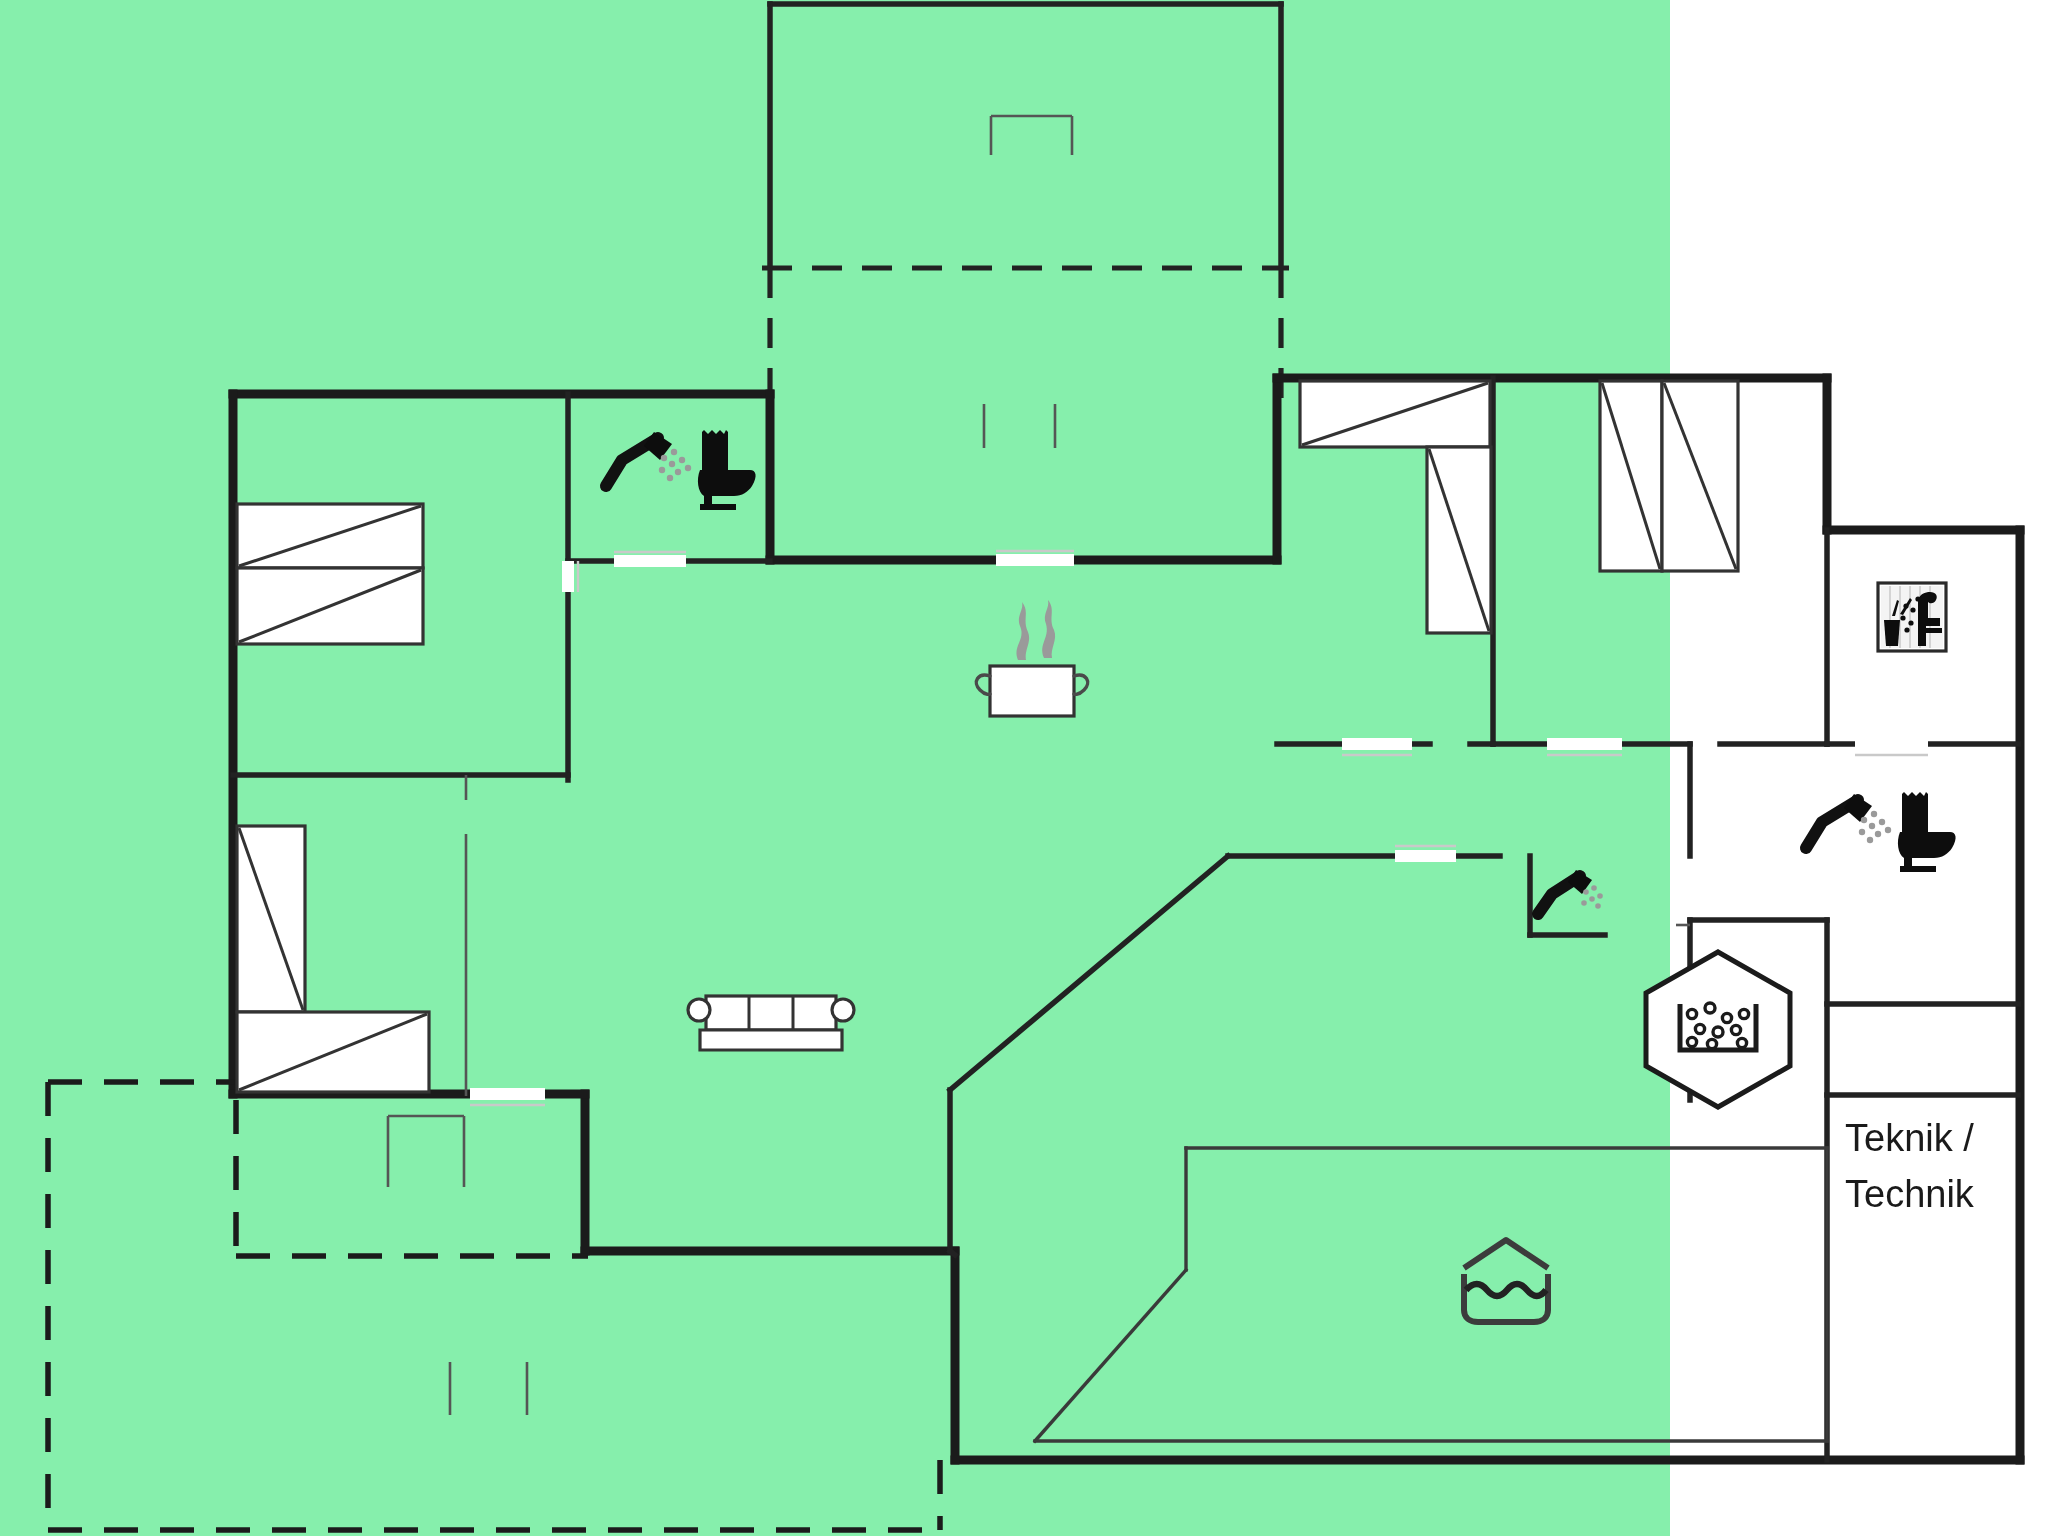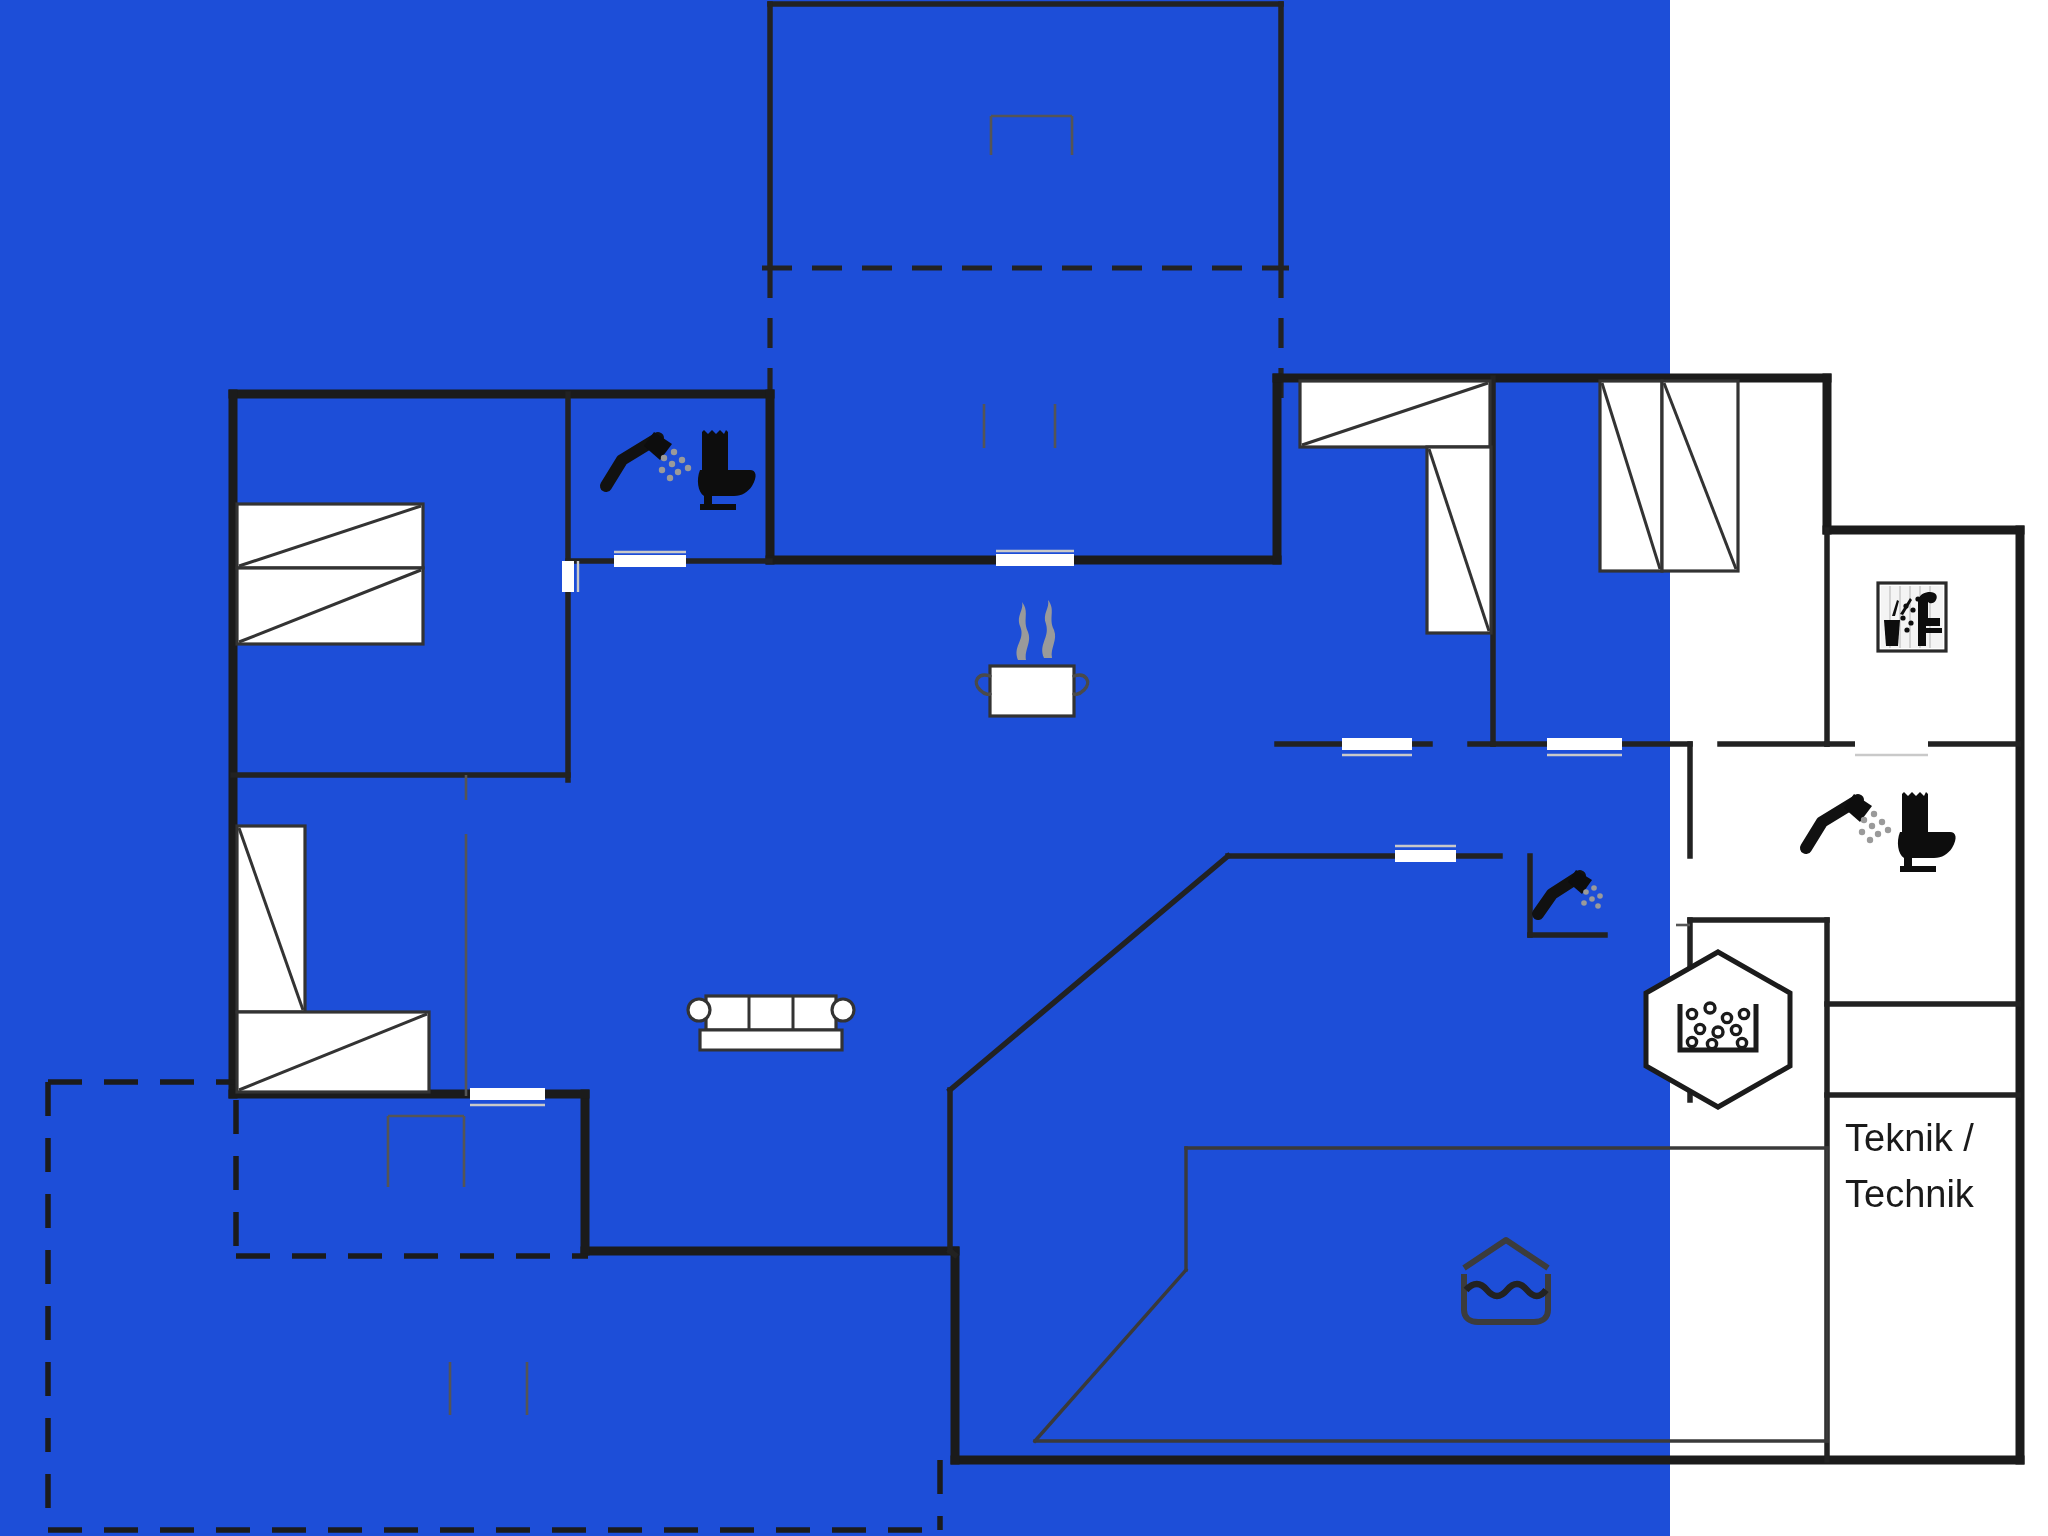--- a/index.html
+++ b/index.html
@@ -2,21 +2,21 @@
 <html><head>
 <meta charset="utf-8">
 <style>
   * { margin:0; padding:0; box-sizing:border-box; }
   html, body {
     width:2048px; height:1536px;
     background:#ffffff;
     font-family:"Liberation Sans", sans-serif;
     overflow:hidden;
   }
-  #plan-root { position:relative; width:1670px; height:1536px; background:#1d4ed8; }
+  #plan-root { position:relative; width:1670px; height:1536px; background:#86efac; }
   svg#floorplan { display:block; width:2048px; height:1536px; }
 
   .wall-outer   { stroke:#1b1b1b; stroke-width:9;  fill:none; stroke-linecap:square; }
   .wall-inner   { stroke:#222222; stroke-width:5.5; fill:none; stroke-linecap:square; }
   .wall-thin    { stroke:#3a3a3a; stroke-width:3.4; fill:none; stroke-linecap:square; }
   .wall-hair    { stroke:#555555; stroke-width:2.6; fill:none; stroke-linecap:butt; }
   .wall-dashed  { stroke:#1b1b1b; stroke-width:5.5; fill:none;
                   stroke-dasharray:34 22; stroke-linecap:butt; }
   .terrace-dash { stroke:#222222; stroke-width:5.2; fill:none;
                   stroke-dasharray:30 20; stroke-linecap:butt; }

